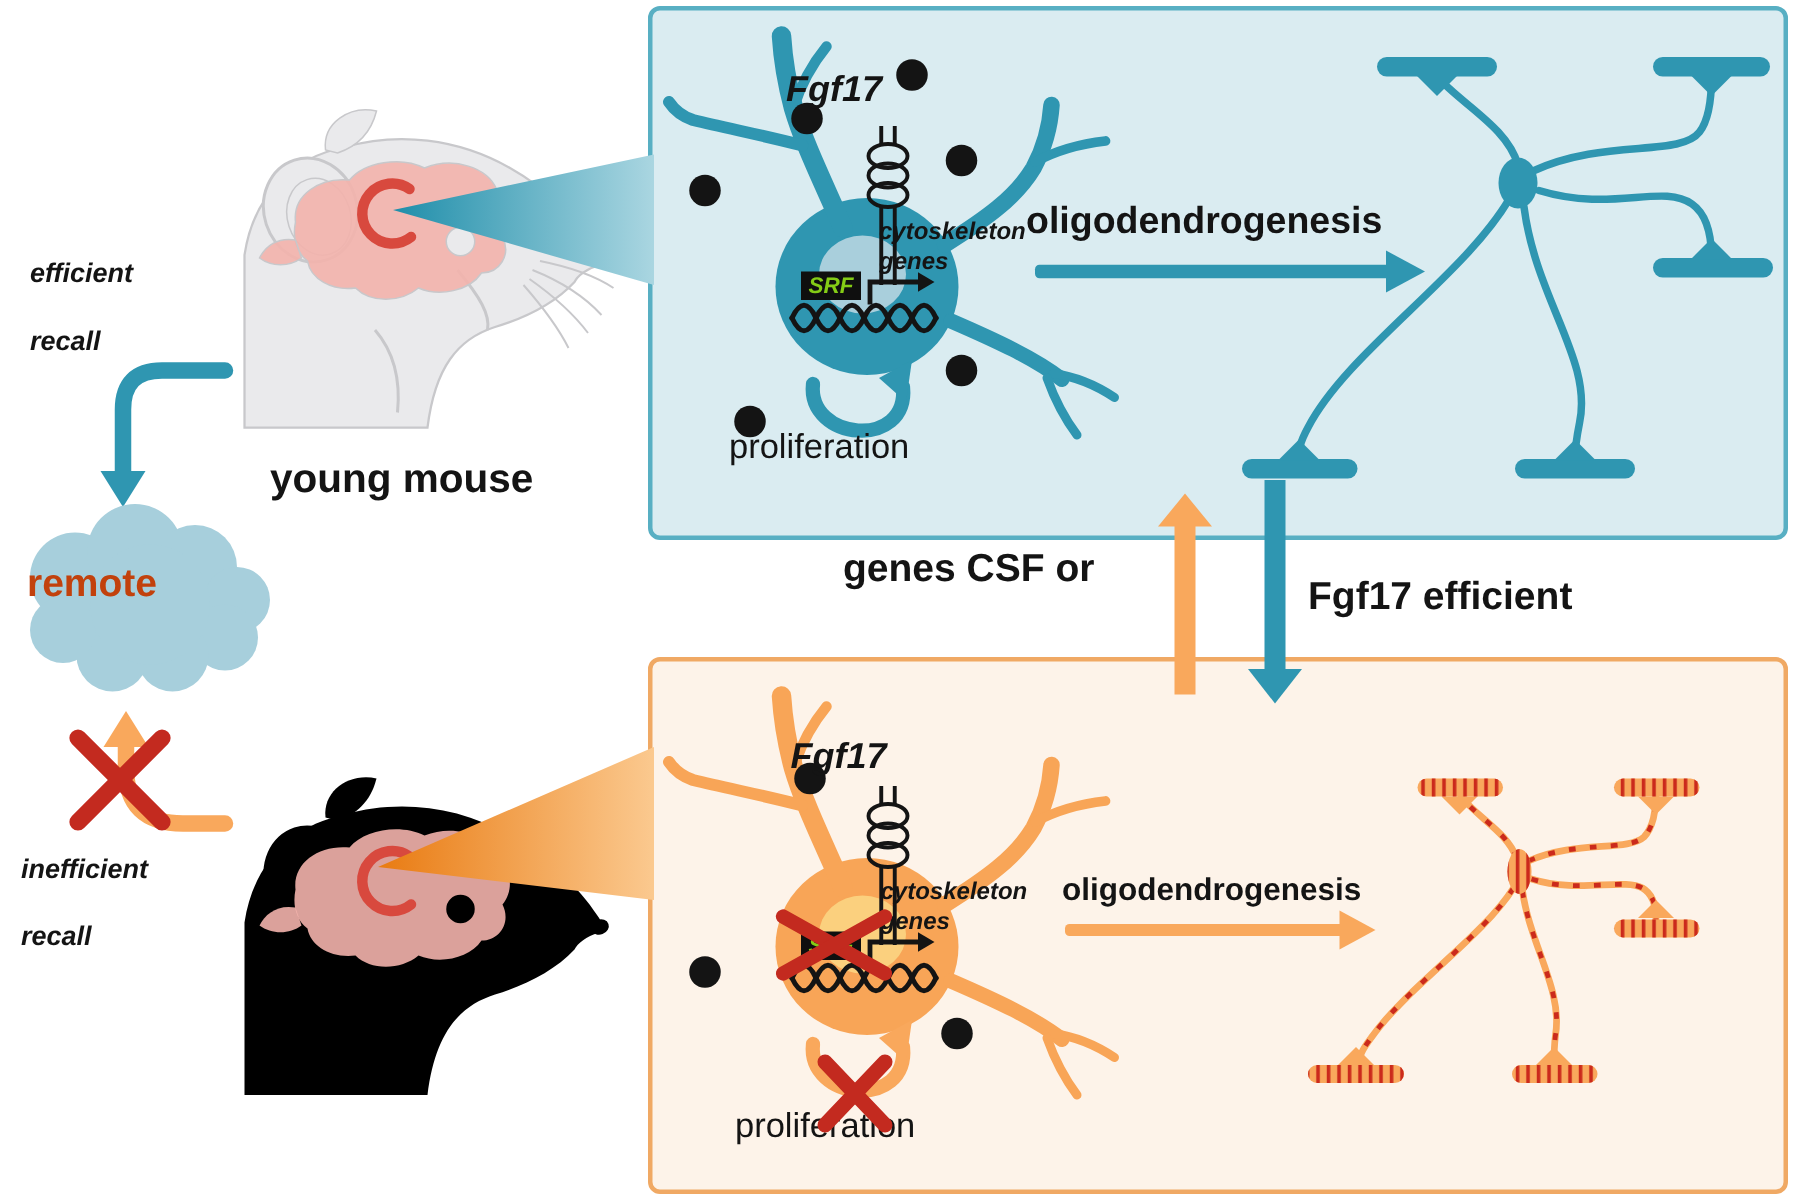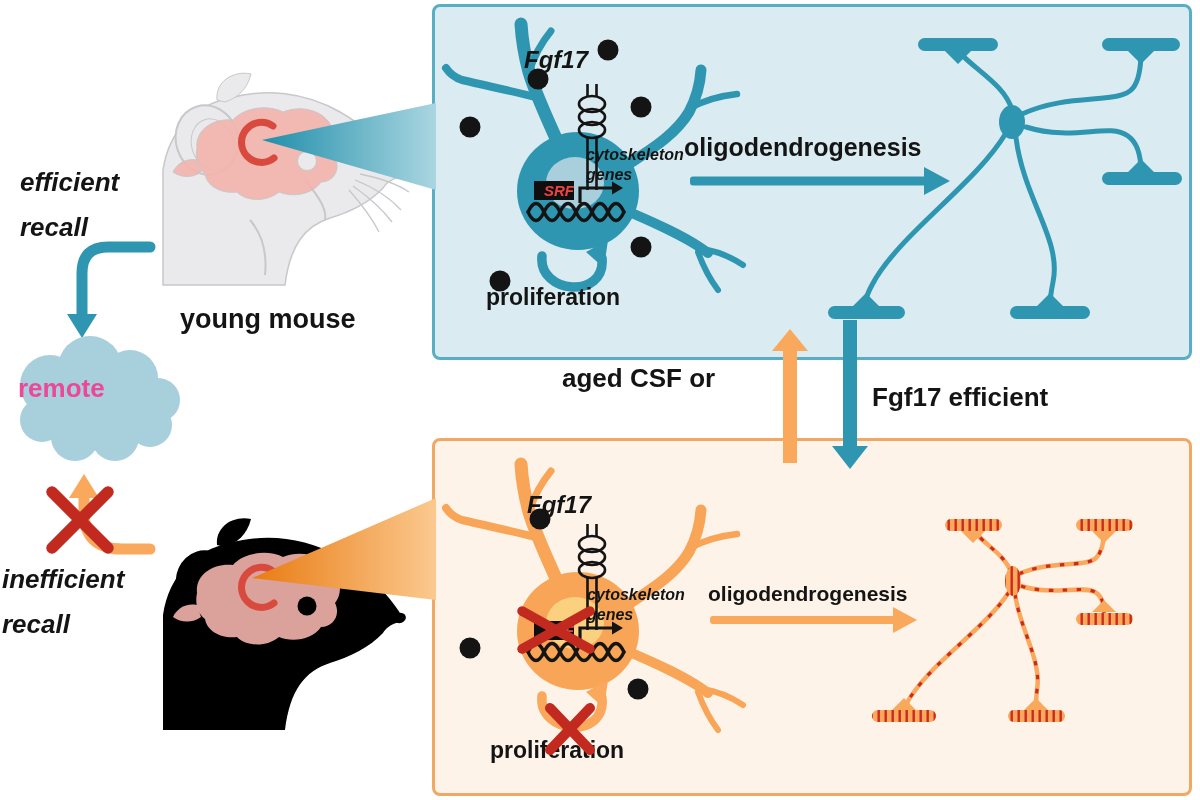--- a/index.html
+++ b/index.html
@@ -6,27 +6,27 @@
   #page{position:relative;width:1200px;height:800px;background:#ffffff;overflow:hidden;
         font-family:"Liberation Sans", sans-serif;color:#141414;}
   .panel{position:absolute;box-sizing:border-box;border-radius:8px;z-index:0;}
   #panel-young{left:432px;top:4px;width:760px;height:356px;background:#DAECF1;border:3px solid #58AFC3;}
   #panel-aged{left:432px;top:438px;width:760px;height:358px;background:#FDF3E9;border:3px solid #F0A964;}
   #art{position:absolute;left:0;top:0;z-index:1;}
   .txt{position:absolute;z-index:2;white-space:nowrap;font-weight:bold;}
   .txt span{display:block;}
   .center{text-align:left;}
   .big-label{font-size:27px;font-weight:bold;}
-  .recall{font-size:26px;font-weight:bold;font-style:italic;line-height:45px;}
-  .cloud-text{font-size:26px;font-weight:bold;color:#ec4899;line-height:39px;}
+  .recall{font-size:18px;font-weight:bold;font-style:italic;line-height:45px;}
+  .cloud-text{font-size:26px;font-weight:bold;color:#c2410c;line-height:39px;}
   .fgf17{font-size:24px;font-weight:bold;font-style:italic;margin-top:12px;}
   .cyto{font-size:16px;font-style:italic;line-height:20px;}
   .srf{position:absolute;z-index:2;width:40px;height:19px;line-height:19px;background:#0F0F0F;
-       color:#ef4444;font-size:15px;font-weight:bold;font-style:italic;text-align:right;}
-  .prolif{font-size:23px;font-weight:bold;}
+       color:#84cc16;font-size:15px;font-weight:bold;font-style:italic;text-align:center;}
+  .prolif{font-size:23px;font-weight:normal;}
   .oligo-y{font-size:25px;font-weight:bold;}
   .oligo-a{font-size:21px;font-weight:bold;}
   .mid{font-size:26px;font-weight:bold;line-height:39px;}
   .overx{position:absolute;z-index:3;}
 </style>
 </head>
 <body>
 
 <div id="page" data-name="graphical-abstract">
 
@@ -272,21 +272,21 @@
   </div>
 
   <div class="txt big-label center" style="left:180px;top:304px;width:220px;" data-name="young-mouse-label">
     <span>young mouse</span>
   </div>
 
   <div class="txt cloud-text center" style="left:18px;top:369px;width:158px;" data-name="remote-memory-label">
     <span data-name="remote-memory-line1">remote</span>
   </div>
 
-  <div class="txt recall center" style="left:2px;top:557px;width:162px;" data-name="inefficient-recall-label">
+  <div class="txt recall center" style="left:14px;top:557px;width:162px;" data-name="inefficient-recall-label">
     <span data-name="inefficient-recall-line1">inefficient</span>
     <span data-name="inefficient-recall-line2">recall</span>
   </div>
 
 
   <div class="txt fgf17" style="left:524px;top:34px;" data-name="young-fgf17-label">
     <span>Fgf17</span>
   </div>
   <div class="txt cyto" style="left:586px;top:145px;" data-name="young-cytoskeleton-genes-label">
     <span>cytoskeleton</span>
@@ -296,21 +296,21 @@
     <span>SRF</span>
   </div>
   <div class="txt prolif" style="left:486px;top:284px;" data-name="young-proliferation-label">
     <span>proliferation</span>
   </div>
   <div class="txt oligo-y center" style="left:684px;top:133px;width:266px;" data-name="young-oligodendrogenesis-label">
     <span>oligodendrogenesis</span>
   </div>
 
   <div class="txt mid center" style="left:562px;top:359px;width:235px;" data-name="infusion-label">
-    <span data-name="infusion-line1">aged CSF or</span>
+    <span data-name="infusion-line1">genes CSF or</span>
   </div>
   <div class="txt mid" style="left:872px;top:378px;" data-name="blockade-label">
     <span>Fgf17 efficient</span>
   </div>
 
   <div class="txt fgf17" style="left:527px;top:479px;" data-name="aged-fgf17-label">
     <span>Fgf17</span>
   </div>
   <div class="txt cyto" style="left:587px;top:585px;" data-name="aged-cytoskeleton-genes-label">
     <span>cytoskeleton</span>

